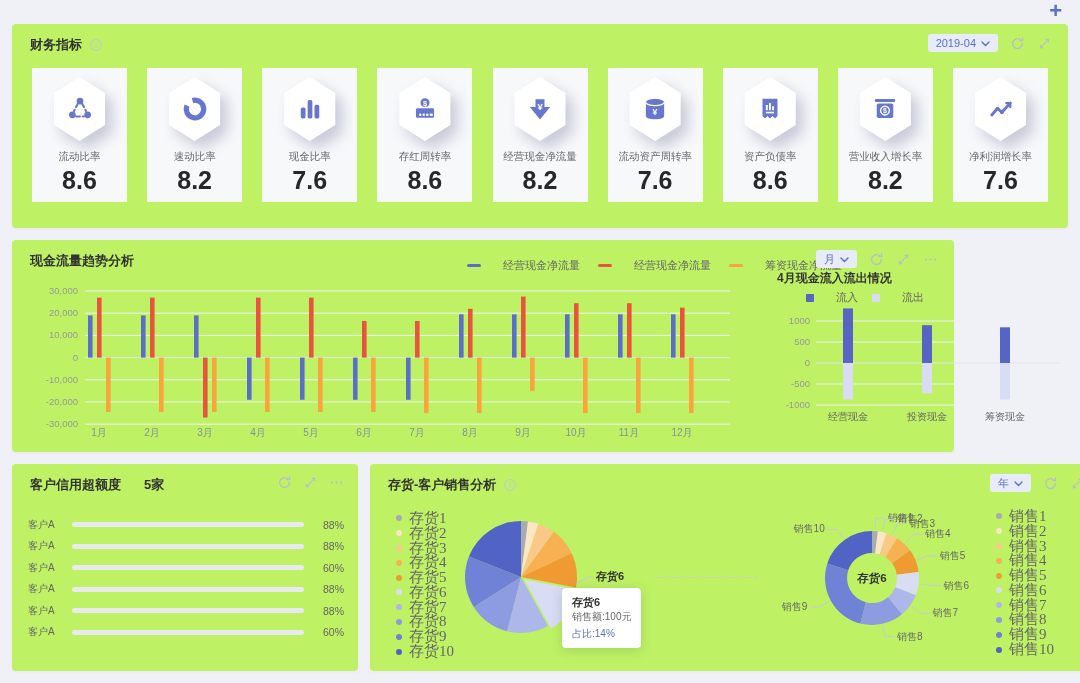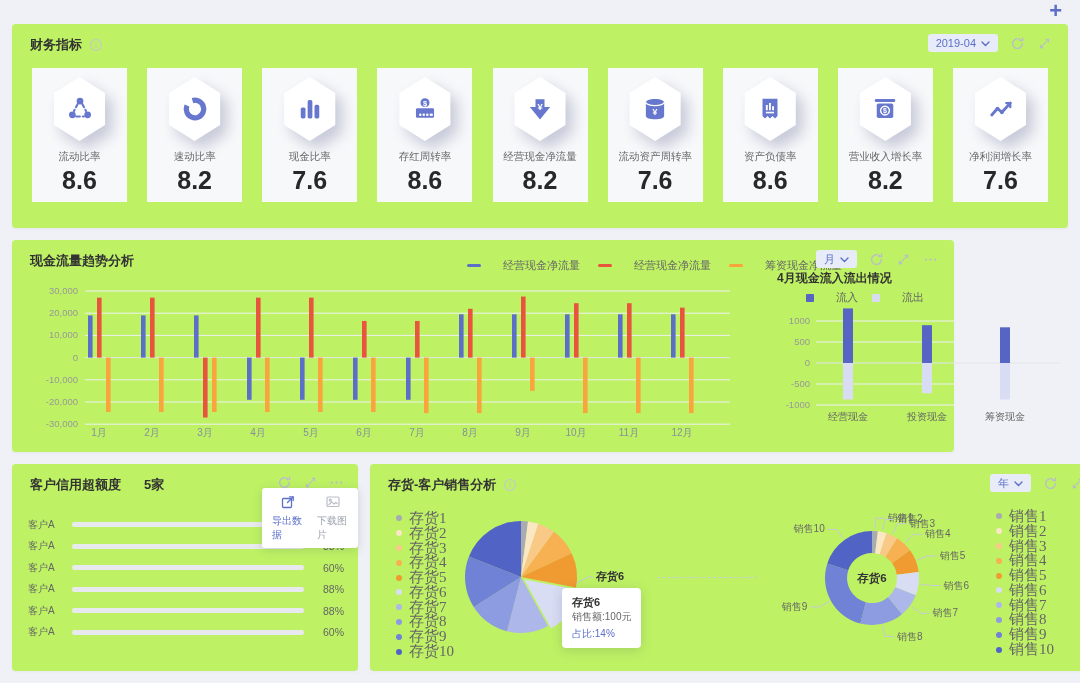--- a/index.html
+++ b/index.html
@@ -382,38 +382,20 @@
           </svg>
         </span>
       <span class="icnbtn">
           <svg width="15" height="15" viewBox="0 0 16 16" fill="#B9BEC9">
             <circle cx="3" cy="8" r="1.2"></circle>
             <circle cx="8" cy="8" r="1.2"></circle>
             <circle cx="13" cy="8" r="1.2"></circle>
           </svg>
         </span>
     </div>
-    <div class="menu" id="credit-menu">
-        <div class="menu-item">
-          <span><svg width="16" height="16" viewBox="0 0 16 16" fill="none" stroke="#5B6FC9" stroke-width="1.3" stroke-linecap="round" stroke-linejoin="round">
-              <rect x="2.5" y="4.5" width="9" height="9" rx="1"></rect>
-              <path d="M7.5 8.5 13 3"></path>
-              <path d="M9.5 2.8h3.7v3.7"></path>
-            </svg></span>
-          <span style="color: rgb(91, 111, 201);">导出数据</span>
-        </div>
-        <div class="menu-item">
-          <span><svg width="16" height="16" viewBox="0 0 16 16" fill="none" stroke="#B9BEC9" stroke-width="1.2" stroke-linejoin="round">
-              <rect x="2" y="3" width="12" height="9.5" rx="1"></rect>
-              <circle cx="5.3" cy="6.2" r="1"></circle>
-              <path d="M3.5 11l3.2-3.2 2.3 2.3 1.8-1.8 1.7 1.7"></path>
-            </svg></span>
-          <span style="color: rgb(157, 162, 173);">下载图片</span>
-        </div>
-      </div>
     <div id="credit-rows" style="position:absolute;left:16px;right:14px;top:50px;">
         <div class="crow">
           <span class="clabel">客户A</span>
           <span class="ctrack"><span class="cfill" style="width: 79.2%;"></span></span>
           <span class="cval">88%</span>
         </div>
         <div class="crow">
           <span class="clabel">客户A</span>
           <span class="ctrack"><span class="cfill" style="width: 79.2%;"></span></span>
           <span class="cval">88%</span>

